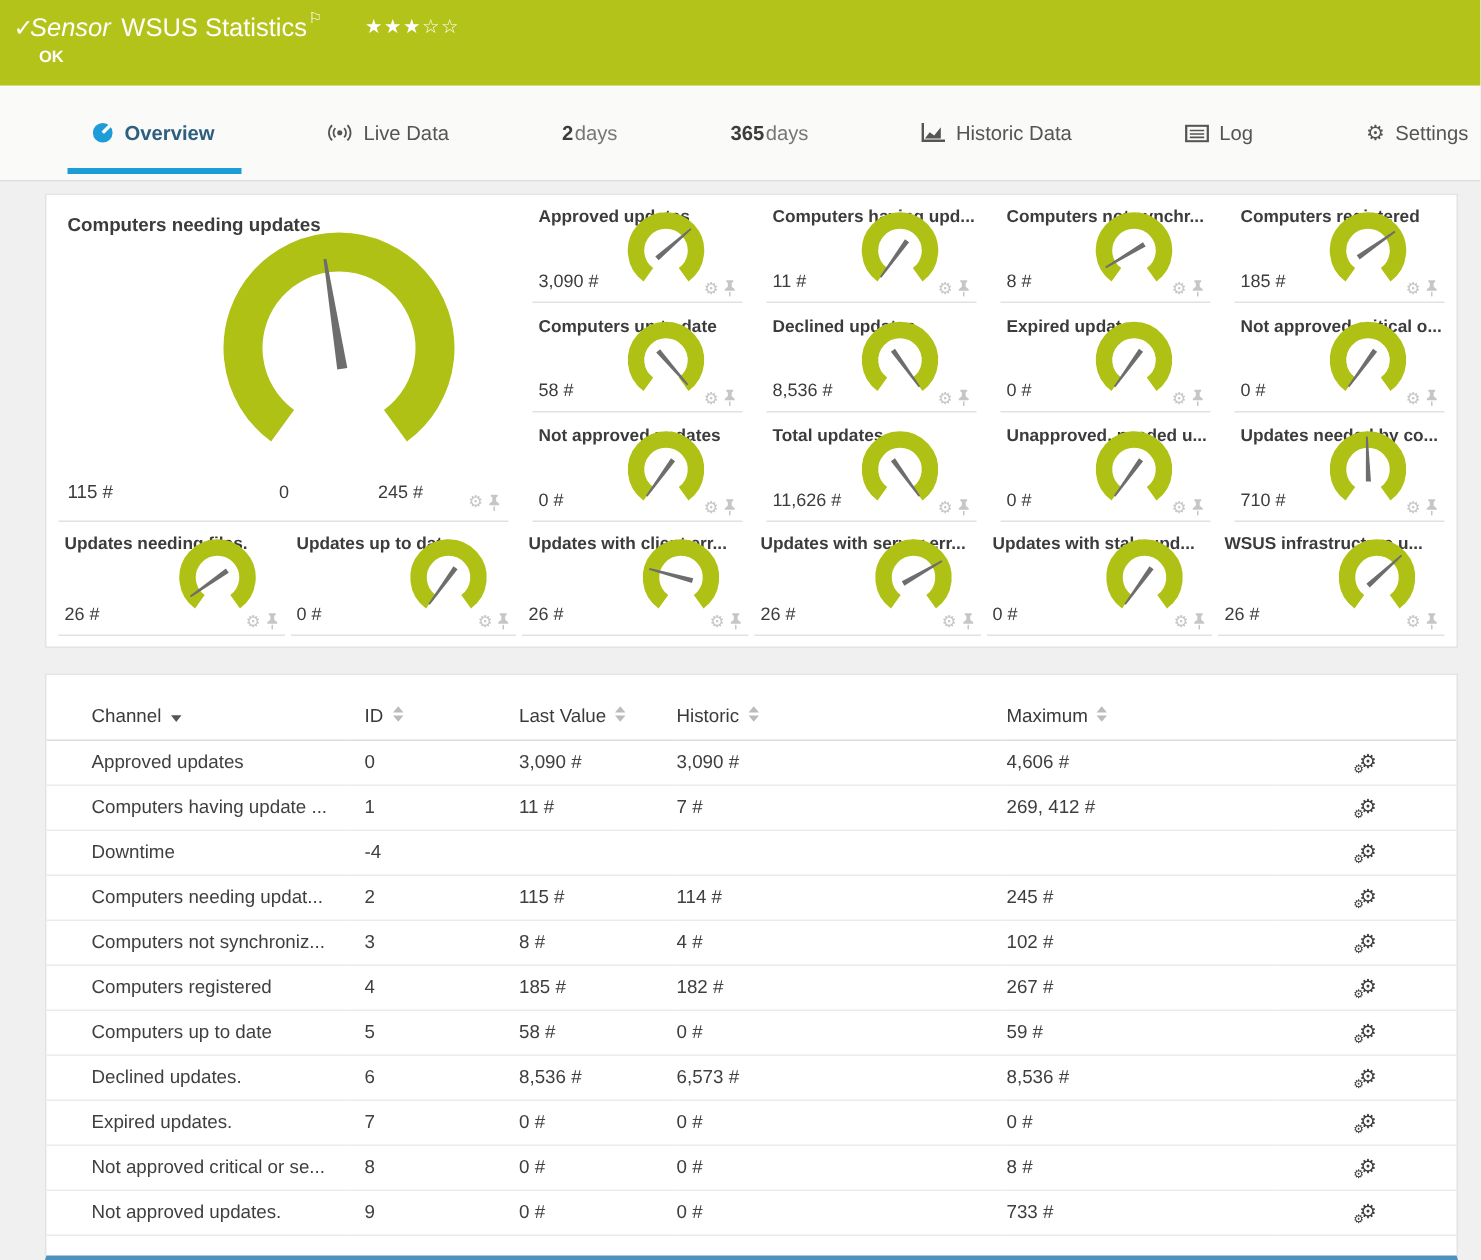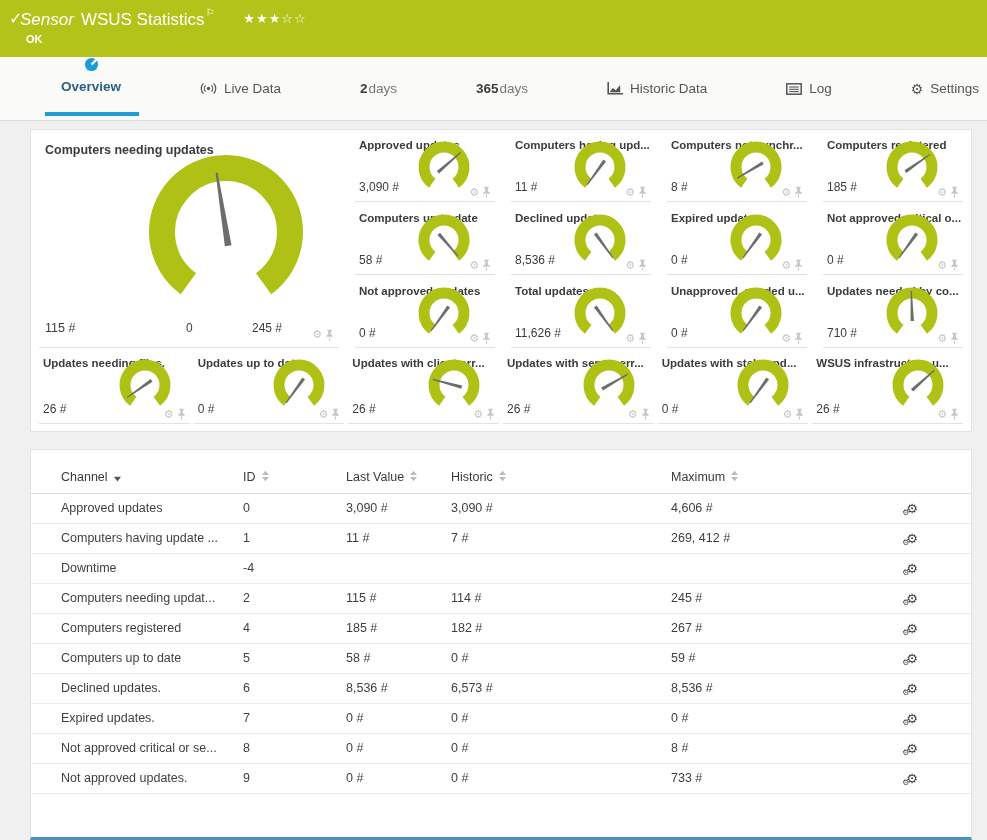--- a/index.html
+++ b/index.html
@@ -15,21 +15,21 @@
   .hdr-flag { font-size:10px; vertical-align:9px; margin-left:1px; cursor:pointer; }
   .hdr-stars { margin-left:24px; font-size:13px; letter-spacing:1px; cursor:pointer; font-family:"DejaVu Sans",sans-serif; vertical-align:2px;}
   .hdr-status { padding-left:26px; font-size:11px; font-weight:bold; margin-top:3px; }
 
   
   .tabbar { height:64px; background:#fafaf9; border-bottom:1px solid #ddd;
     display:flex; align-items:center; justify-content:space-between;
     padding:0 4px 0 57px; font-size:13.5px; }
   .tab { display:flex; align-items:center; gap:7px; color:#555; height:64px;
     cursor:pointer; position:relative; padding:0 4px; white-space:nowrap; }
-  .tab.active { color:#2d5f7e; font-weight:bold;flex-direction:column; }
+  .tab.active { color:#2d5f7e; font-weight:bold; }
   .tab.active::after { content:""; position:absolute; left:-12px; right:-14px;
     bottom:5px; height:4px; background:var(--blue,#1e9cd8); }
   .tab .num { font-weight:bold; color:#3c3c3c; }
   .tab .word { color:#777; margin-left:1px; }
   .tab-icon { display:inline-flex; align-items:center; }
   .tab-icon.glyph { font-family:"DejaVu Sans",sans-serif; font-size:14px; color:#555; }
 
   
   .panel { background:#fff; border:1px solid #e2e3e2; margin:0 15px 0 30px; }
   .panel-gauges { margin-top:8px; height:303px; padding:6px 8px; }
@@ -531,20 +531,28 @@
         </tr>
         <tr>
           <td class="ch">Computers needing updat...</td>
           <td class="idc">2</td>
           <td class="r">115 #</td>
           <td class="r">114 #</td>
           <td class="r">245 #</td>
           <td class="gr"><span class="rowgear"><span class="g1">⚙</span><span class="g2">⚙</span></span></td>
         </tr>
         <tr>
+          <td class="ch">Computers not synchroniz...</td>
+          <td class="idc">3</td>
+          <td class="r">8 #</td>
+          <td class="r">4 #</td>
+          <td class="r">102 #</td>
+          <td class="gr"><span class="rowgear"><span class="g1">⚙</span><span class="g2">⚙</span></span></td>
+        </tr>
+        <tr>
           <td class="ch">Computers registered</td>
           <td class="idc">4</td>
           <td class="r">185 #</td>
           <td class="r">182 #</td>
           <td class="r">267 #</td>
           <td class="gr"><span class="rowgear"><span class="g1">⚙</span><span class="g2">⚙</span></span></td>
         </tr>
         <tr>
           <td class="ch">Computers up to date</td>
           <td class="idc">5</td>

